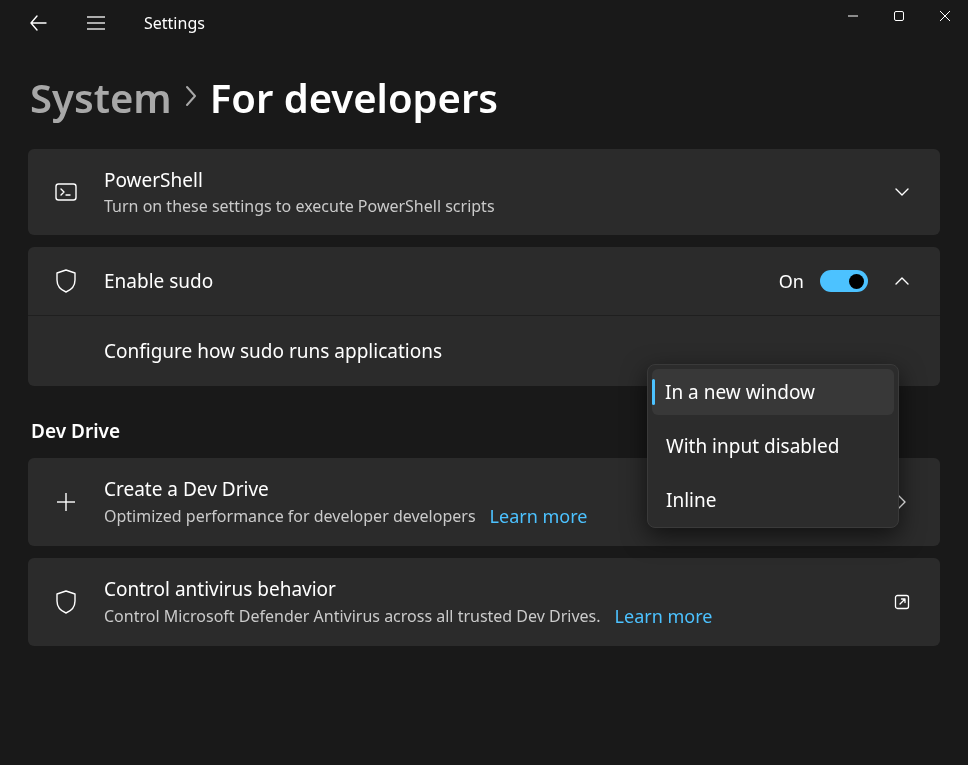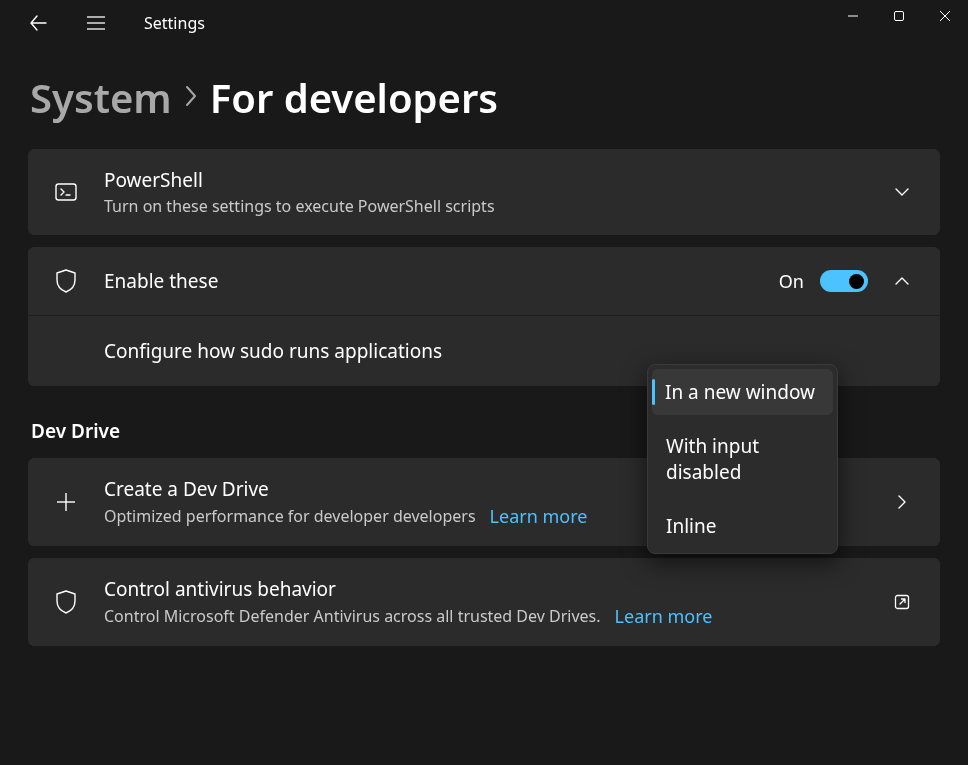--- a/index.html
+++ b/index.html
@@ -171,21 +171,21 @@
       font-weight: 600;
       color: #ffffff;
       margin-top: 32px;
       margin-bottom: 14px;
       margin-left: 3px;
     }
     .dropdown-menu {
       position: absolute;
       left: 647px;
       top: 364px;
-      width: 191px;
+      width: 252px;
       background: #2c2c2c;
       border: 1px solid #3a3a3a;
       border-radius: 8px;
       box-shadow: 0 8px 24px rgba(0,0,0,0.6);
       overflow: hidden;
       z-index: 10;
     }
     .dropdown-item {
       padding: 14px 28px 14px 18px;
       font-size: 19px;
@@ -279,21 +279,21 @@
   </div>
 
   <div class="card" style="margin-top:12px;">
     <div class="card-row">
       <div class="card-icon">
         <svg width="24" height="26" viewBox="0 0 24 26" fill="none">
           <path d="M12 2 L21 5 V12 C21 18 17 22 12 24 C7 22 3 18 3 12 V5 Z" stroke="#fff" stroke-width="1.4" stroke-linejoin="round"></path>
         </svg>
       </div>
       <div class="card-text">
-        <span class="card-title">Enable these</span>
+        <span class="card-title">Enable sudo</span>
       </div>
       <span class="toggle-label">On</span>
       <div class="toggle">
         <div class="toggle-thumb"></div>
       </div>
       <div class="chevron">
         <svg width="16" height="10" viewBox="0 0 16 10">
             <path d="M2 8 L8 2 L14 8" stroke="#fff" stroke-width="1.4" fill="none" stroke-linecap="round" stroke-linejoin="round"></path>
           </svg>
       </div>

